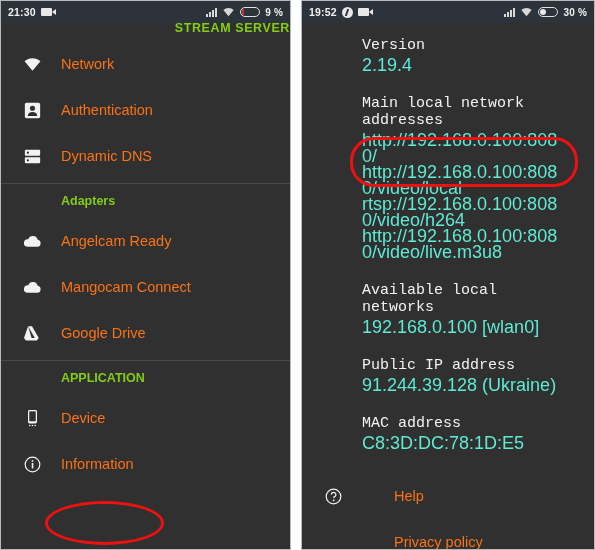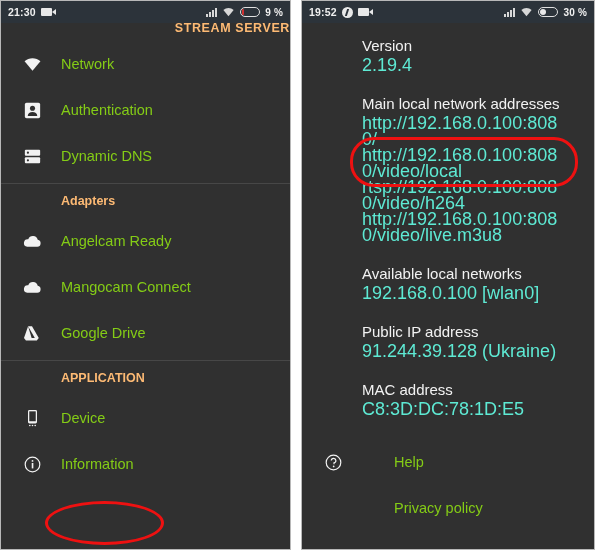--- a/index.html
+++ b/index.html
@@ -122,21 +122,21 @@
   .battery .fill {
     height: 6px;
     border-radius: 3px;
     margin: 0 1px;
   }
   .batt-pct { font-size: 10px; font-weight: bold; }
 
   
   .drawer { padding: 0; }
   .section-head {
-    color: #fdba74;
+    color: #84cc16;
     font-size: 12.5px;
     font-weight: bold;
     padding-left: 60px;
   }
   .sec-stream {
     height: 18px;
     line-height: 10px;
     overflow: hidden;
     letter-spacing: 0.6px;
   }
@@ -155,41 +155,42 @@
   .menu-icon {
     width: 26px;
     display: flex;
     align-items: center;
     justify-content: center;
     color: #f2f2f2;
     flex: 0 0 26px;
   }
   .menu-label {
     margin-left: 16px;
-    color: #84cc16;
+    color: #f97316;
     font-size: 14.5px;
   }
   .divider {
     height: 1px;
     background: #474747;
     margin: 4px 0 0 0;
   }
 
   
   .info {
     padding: 14px 0 0 0;
   }
   .info-block {
     padding: 0 22px 0 60px;
     margin-bottom: 22px;
   }
   .info-title {
     color: #f2f2f2;
     font-size: 15px;
     margin-bottom: 3px;
+    font-family: Liberation Mono, monospace;
   }
   .info-value {
     color: #5eead4;
     font-size: 18px;
     line-height: 16px;
     word-break: break-all;
   }
   .info-line { display: block; }
   .link-row {
     height: 46px;

